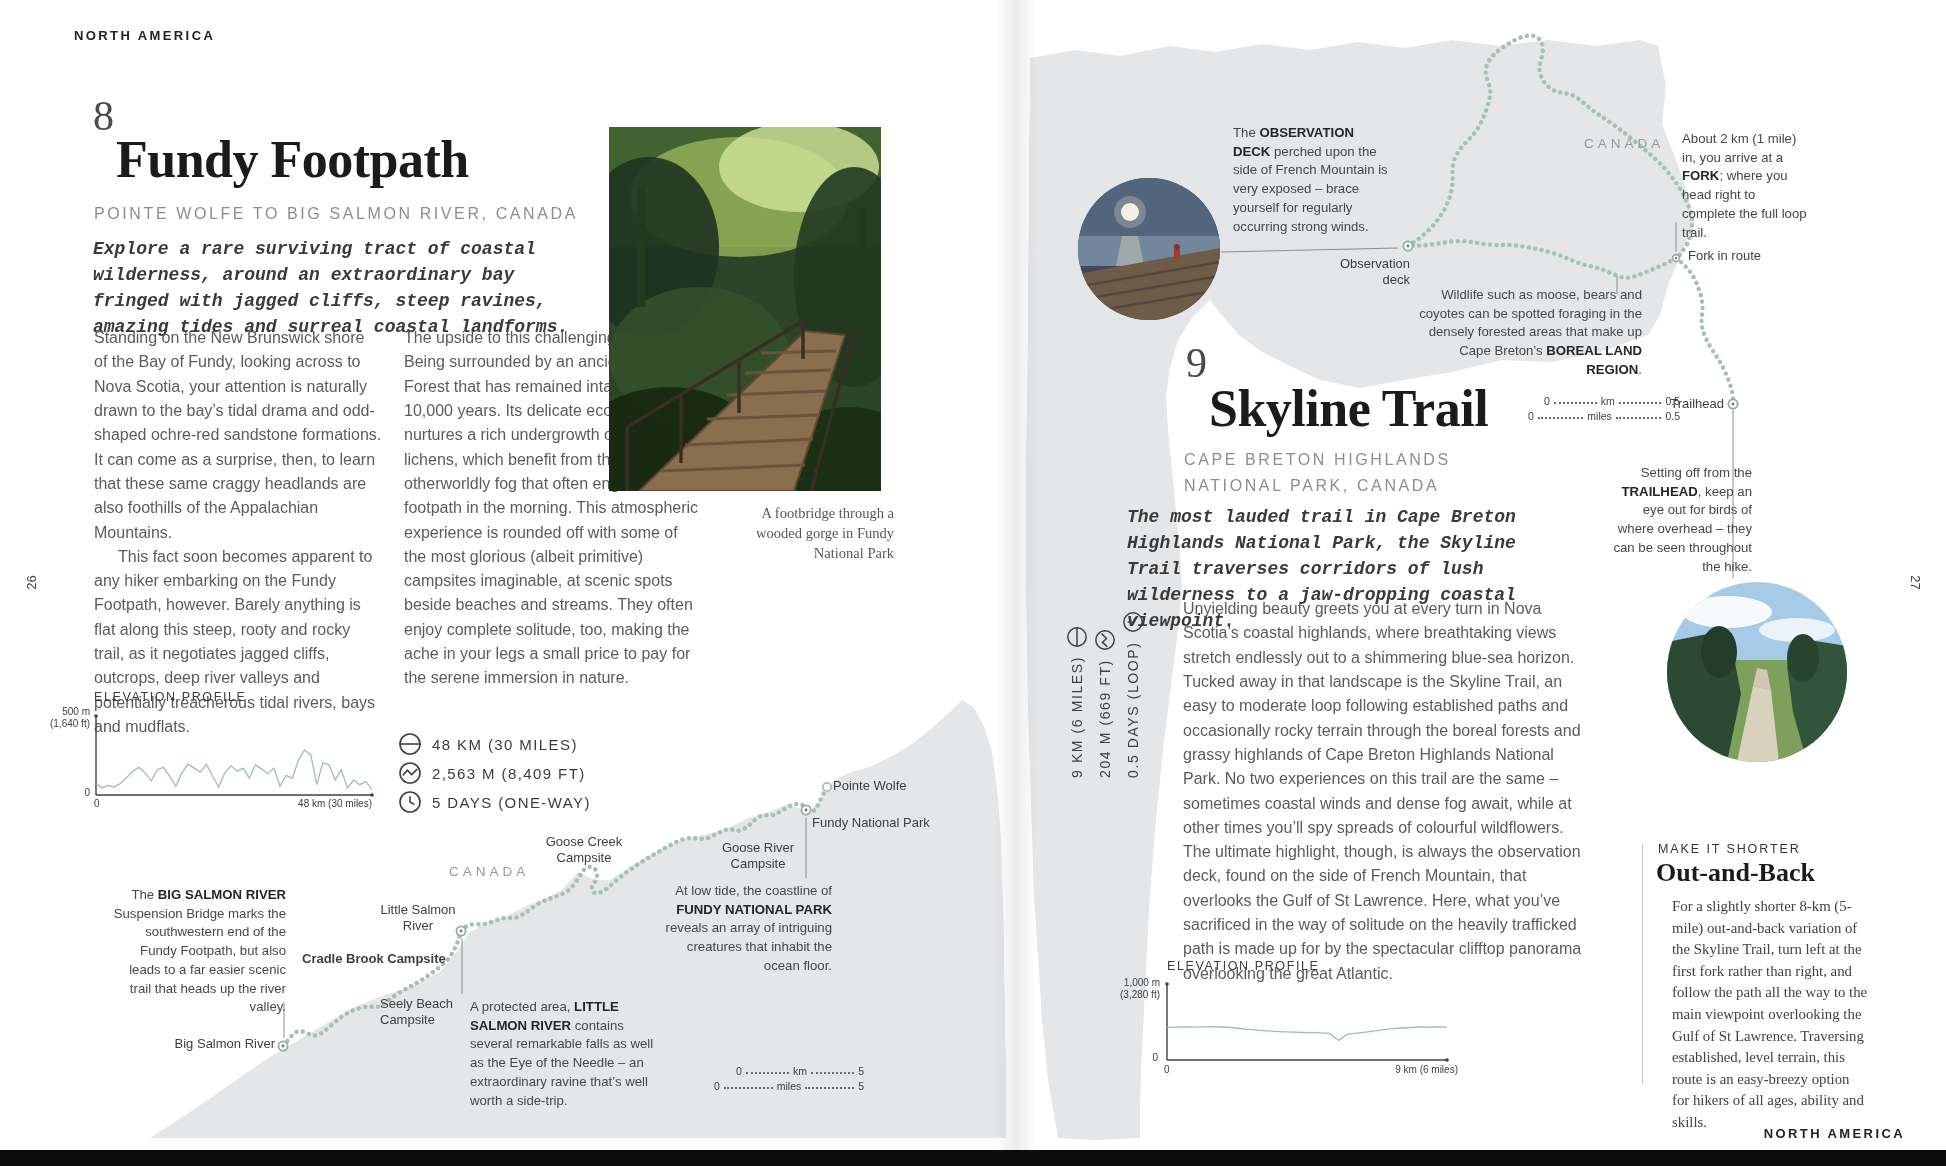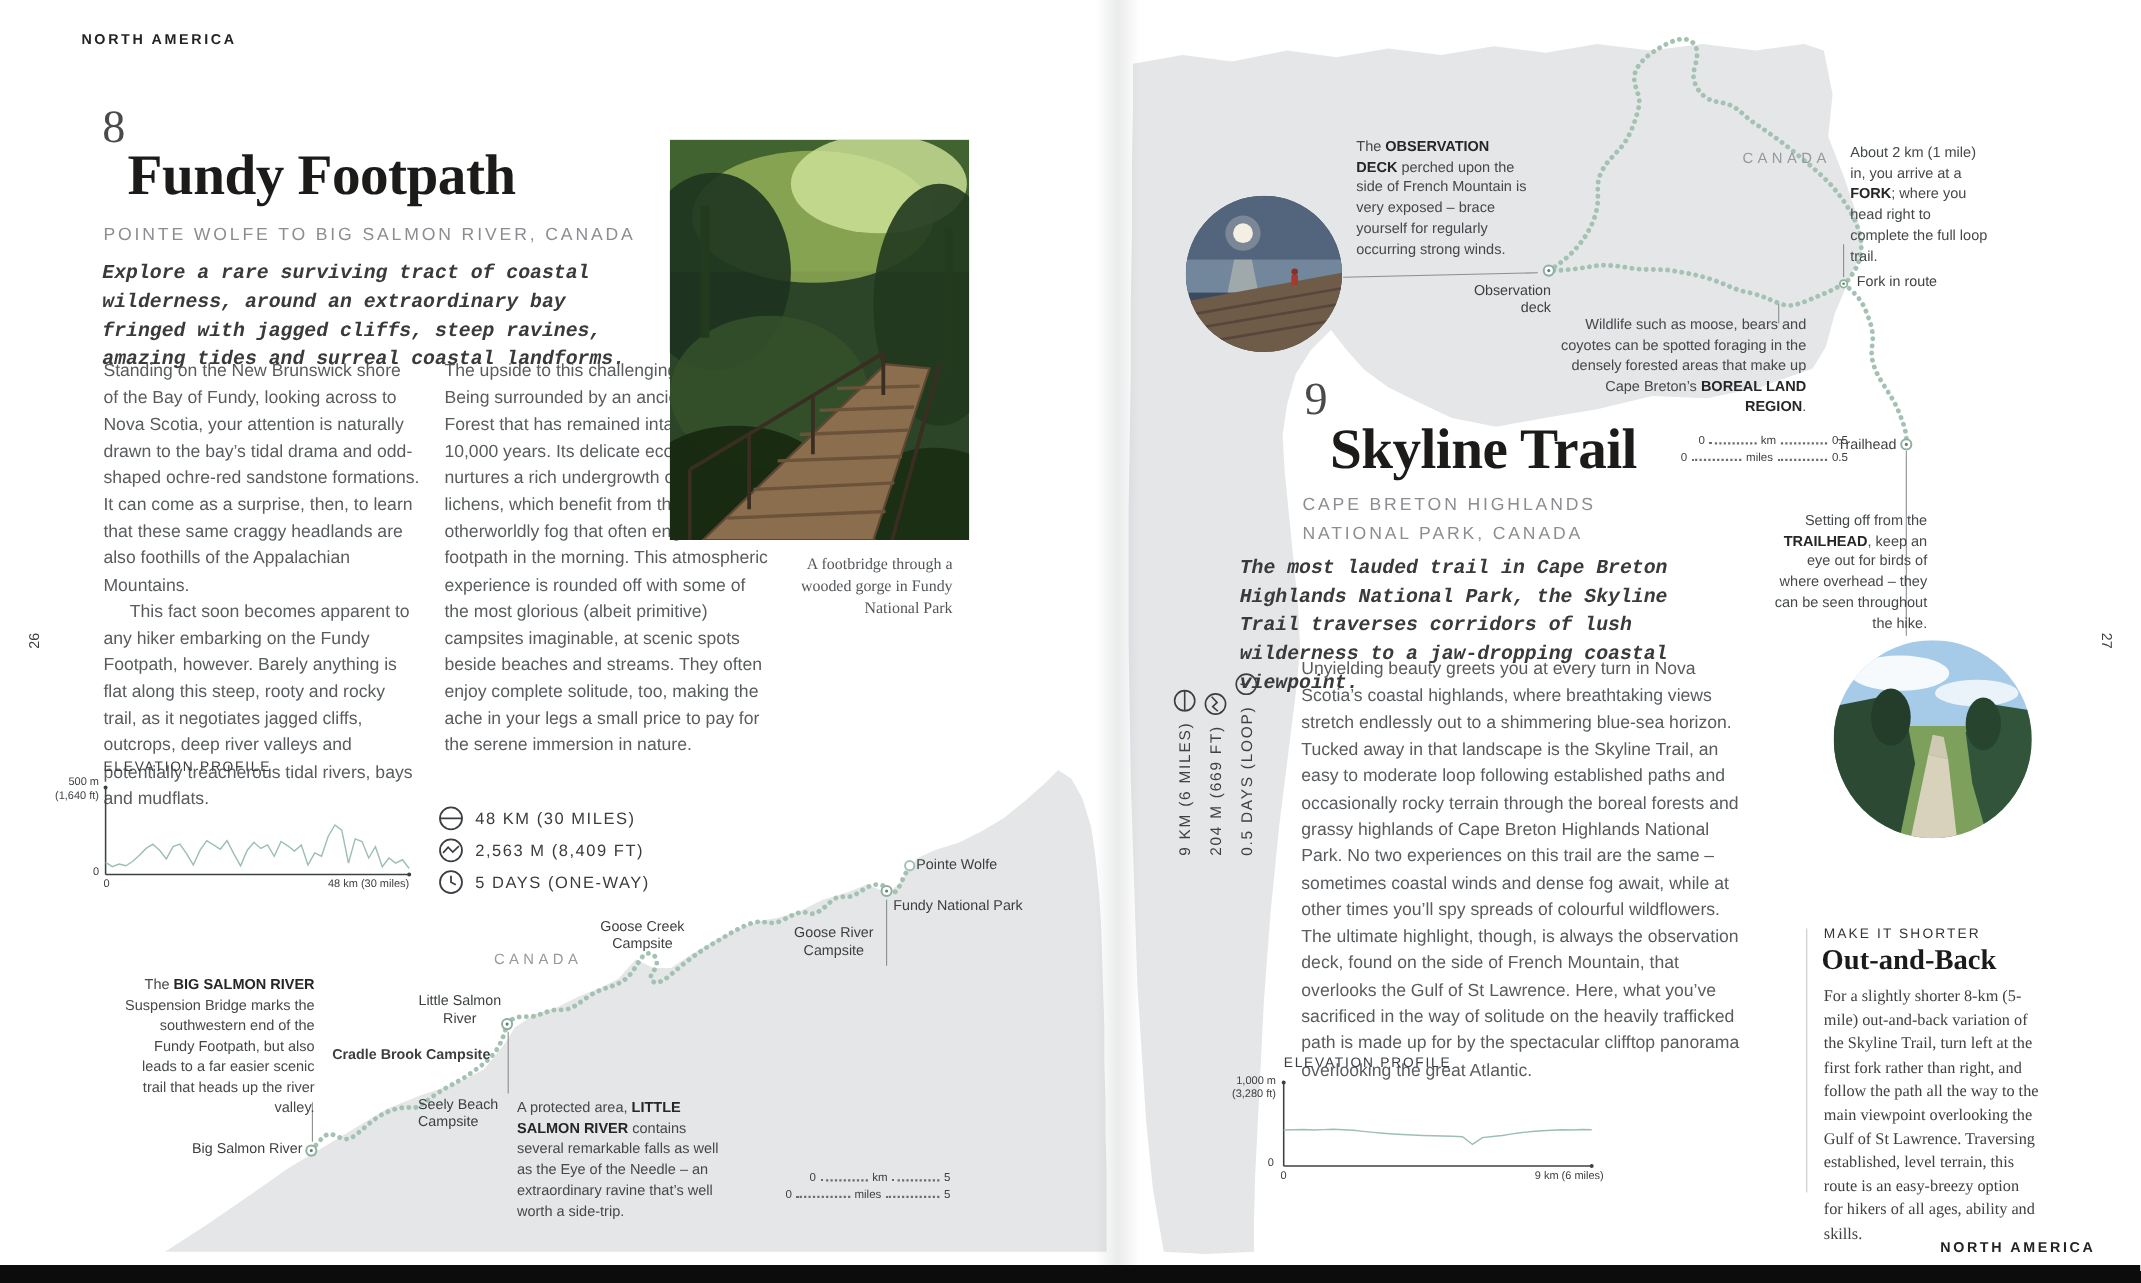--- a/index.html
+++ b/index.html
@@ -25,21 +25,21 @@
   .t-vstat{display:flex;align-items:center;gap:8px;white-space:nowrap;transform-origin:0 0;transform:rotate(-90deg);}
   .t-vstat .lbl{font-size:14px;letter-spacing:1.6px;color:#3e4144;}
   .ic{color:#3c3f42;flex:0 0 auto;}
   .t-charttitle{font-size:12.5px;letter-spacing:1.6px;color:#3a3d3f;}
   .t-axis{font-size:10px;line-height:1.18;color:#3e4144;}
   .t-scale{font-size:10.5px;color:#3e4144;}
   .scale-row{display:flex;align-items:flex-end;height:15px;}
   .scale-row .dots{flex:1;border-bottom:2px dotted #6a6d70;margin:0 4px 3px 4px;}
   .t-side-label{font-size:12.5px;letter-spacing:1.9px;color:#333536;}
   .t-side-head{font-family:"Liberation Serif",serif;font-size:26px;font-weight:700;color:#1d1b19;}
-  .t-side-body{font-family:"Liberation Serif",serif;font-size:14.8px;line-height:1.46;color:#3f4143;}
+  .t-side-body{font-family:"Liberation Serif",serif;font-size:14.8px;line-height:1.46;color:#3f4143;margin-left:14px;}
   .t-pagenum{font-size:13px;color:#3b3d3f;}
   .right-al{text-align:right;}
   .center-al{text-align:center;}
 </style>
 </head>
 <body>
 
 <div class="spread">
 
   <svg class="abs" style="left:0;top:0;" width="1946" height="1166" viewBox="0 0 1946 1166">
@@ -177,21 +177,21 @@
     </g>
     <g stroke="#3a2e22" stroke-width="3.4">
       <line x1="18" y1="300" x2="194" y2="194"></line>
         <line x1="18" y1="300" x2="18" y2="364"></line>
       <line x1="72" y1="268" x2="72" y2="336"></line>
         <line x1="130" y1="232" x2="130" y2="286"></line>
       <line x1="194" y1="194" x2="194" y2="232"></line>
       <line x1="245" y1="205" x2="202" y2="364"></line>
     </g>
   </svg>
-  <div class="abs t-cap right-al" style="left:706px;top:503px;width:160px;">A footbridge through a wooded gorge in Fundy National Park</div>
+  <div class="abs t-cap right-al" style="left:734px;top:503px;width:160px;">A footbridge through a wooded gorge in Fundy National Park</div>
 
   <div class="abs" style="left:398px;top:732px;">
     <div class="t-stat">
       <svg class="ic" width="24" height="24">
           <use href="#ic-distance"></use>
         </svg>
       <span class="lbl">48 KM (30 MILES)</span>
     </div>
     <div class="t-stat">
       <svg class="ic" width="24" height="24">
@@ -228,20 +228,21 @@
   <div class="abs t-map" style="left:812px;top:815px;">Fundy National Park</div>
   <div class="abs t-map center-al" style="left:540px;top:834px;width:88px;">Goose Creek Campsite</div>
   <div class="abs t-map center-al" style="left:716px;top:840px;width:84px;">Goose River Campsite</div>
   <div class="abs t-map center-al" style="left:376px;top:902px;width:84px;">Little Salmon River</div>
   <div class="abs t-map" style="left:302px;top:951px;font-weight:bold;">Cradle Brook Campsite</div>
   <div class="abs t-map" style="left:380px;top:996px;width:90px;">Seely Beach Campsite</div>
   <div class="abs t-map right-al" style="left:165px;top:1036px;width:110px;">Big Salmon River</div>
 
   <div class="abs t-ann" style="left:470px;top:998px;width:200px;"><span>A protected area, </span><b>LITTLE SALMON RIVER</b><span> contains several remarkable falls as well as the Eye of the Needle – an extraordinary ravine that’s well worth a side-trip.</span></div>
   <div class="abs t-ann right-al" style="left:106px;top:886px;width:180px;"><span>The </span><b>BIG SALMON RIVER</b><span> Suspension Bridge marks the southwestern end of the Fundy Footpath, but also leads to a far easier scenic trail that heads up the river valley.</span></div>
+  <div class="abs t-ann right-al" style="left:662px;top:882px;width:170px;"><span>At low tide, the coastline of </span><b>FUNDY NATIONAL PARK</b><span> reveals an array of intriguing creatures that inhabit the ocean floor.</span></div>
 
   <div class="abs" style="left:714px;top:1062px;width:150px;">
     <div class="scale-row t-scale" style="margin-left:22px;">
       <span>0</span>
         <span class="dots"></span>
       <span>km</span>
         <span class="dots"></span>
       <span>5</span>
     </div>
     <div class="scale-row t-scale">

